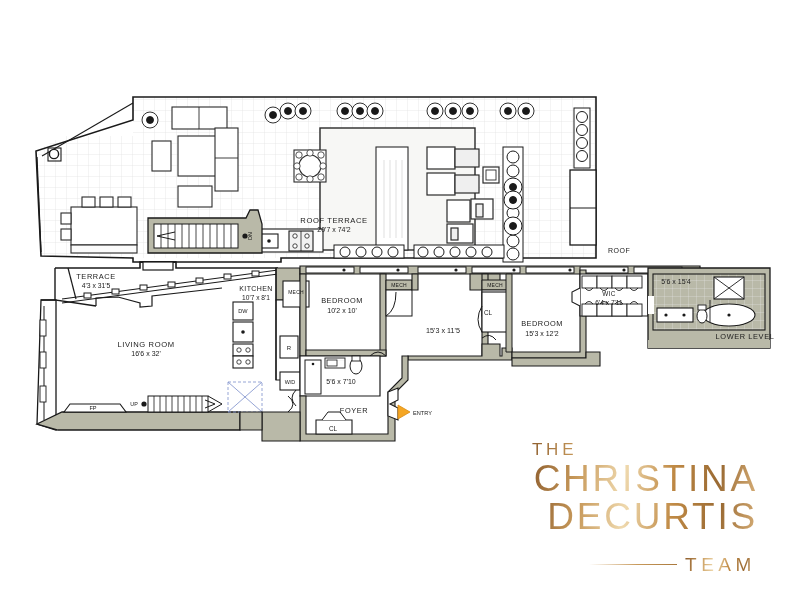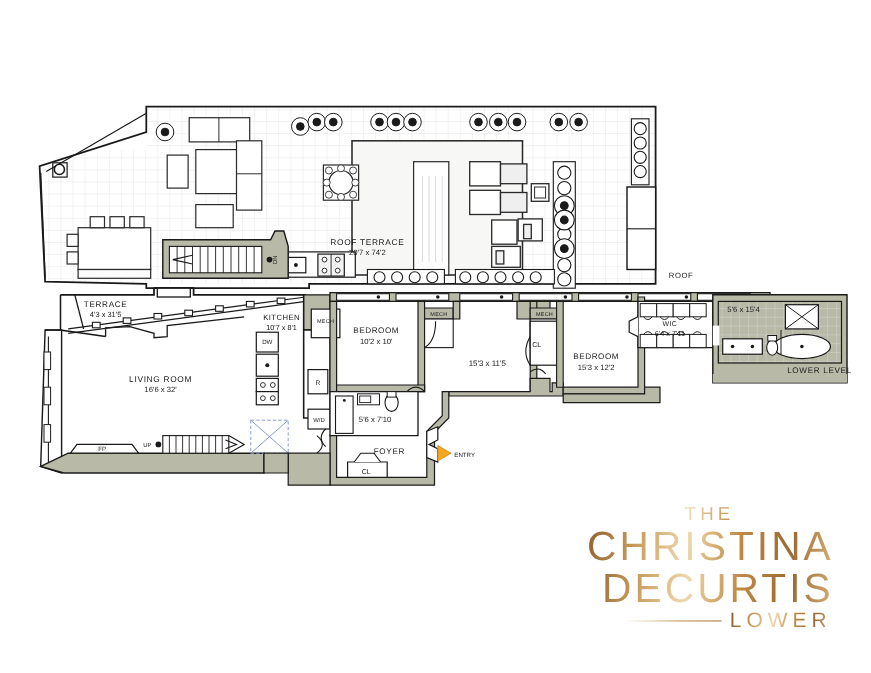--- a/index.html
+++ b/index.html
@@ -20,23 +20,23 @@
   .logo-line{
     display:block;
     font-family:"Liberation Sans","DejaVu Sans",sans-serif;
     font-weight:400;
     letter-spacing:.16em;
     line-height:1.0;
     background:linear-gradient(100deg,#8a5a2b 0%,#c89a5b 22%,#efd9ae 42%,#c08a45 62%,#9a6a33 82%,#d8b079 100%);
     -webkit-background-clip:text;background-clip:text;
     -webkit-text-fill-color:transparent;color:#b98a4d;
   }
-  .logo-the{font-size:17px;letter-spacing:.22em;margin-bottom:2px;text-align:center;padding-left:4px;}
+  .logo-the{font-size:17px;letter-spacing:.22em;margin-bottom:2px;text-align:left;padding-left:4px;}
   .logo-christina{font-size:37px;letter-spacing:.075em;margin-bottom:1px;}
-  .logo-decurtis{font-size:37px;letter-spacing:.075em;margin-bottom:2px;}
+  .logo-decurtis{font-size:37px;letter-spacing:.075em;margin-bottom:20px;}
   .logo-teamrow{display:flex;align-items:center;justify-content:flex-end;gap:8px;padding-right:2px;}
   .logo-rule{flex:0 0 88px;height:1px;background:linear-gradient(90deg,rgba(200,154,91,0) 0%,#c89a5b 55%,#a9783c 100%);}
   .logo-team{font-size:19px;letter-spacing:.24em;}
 </style>
 </head>
 <body>
 
 <div id="plan-root">
 
   <svg id="floorplan" viewBox="0 0 792 612">
@@ -537,17 +537,17 @@
       <text x="413" y="415" font-size="5.6" text-anchor="start">ENTRY</text>
     </g>
   </svg>
 
   <div class="logo-wrap">
     <span class="logo-line logo-the">THE</span>
     <span class="logo-line logo-christina">CHRISTINA</span>
     <span class="logo-line logo-decurtis">DECURTIS</span>
     <div class="logo-teamrow">
       <span class="logo-rule"></span>
-      <span class="logo-line logo-team">LOWER</span>
+      <span class="logo-line logo-team">TEAM</span>
     </div>
   </div>
 
 </div>
 
 </body></html>

